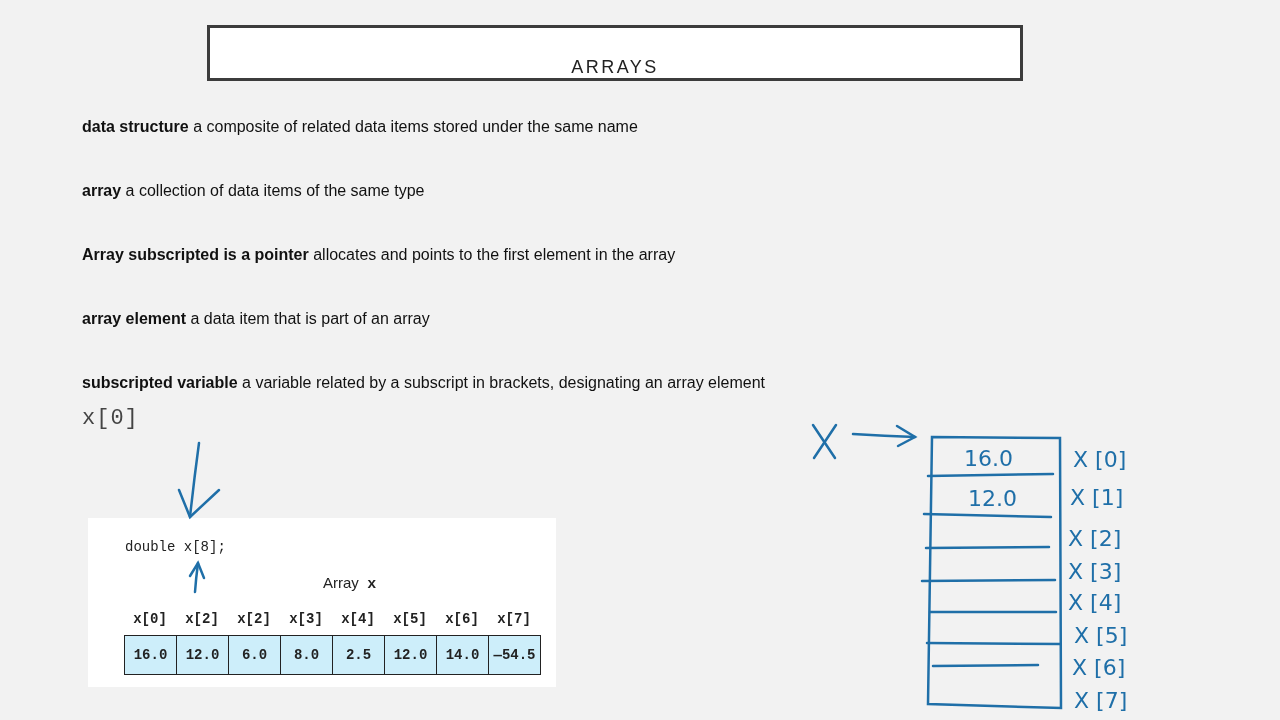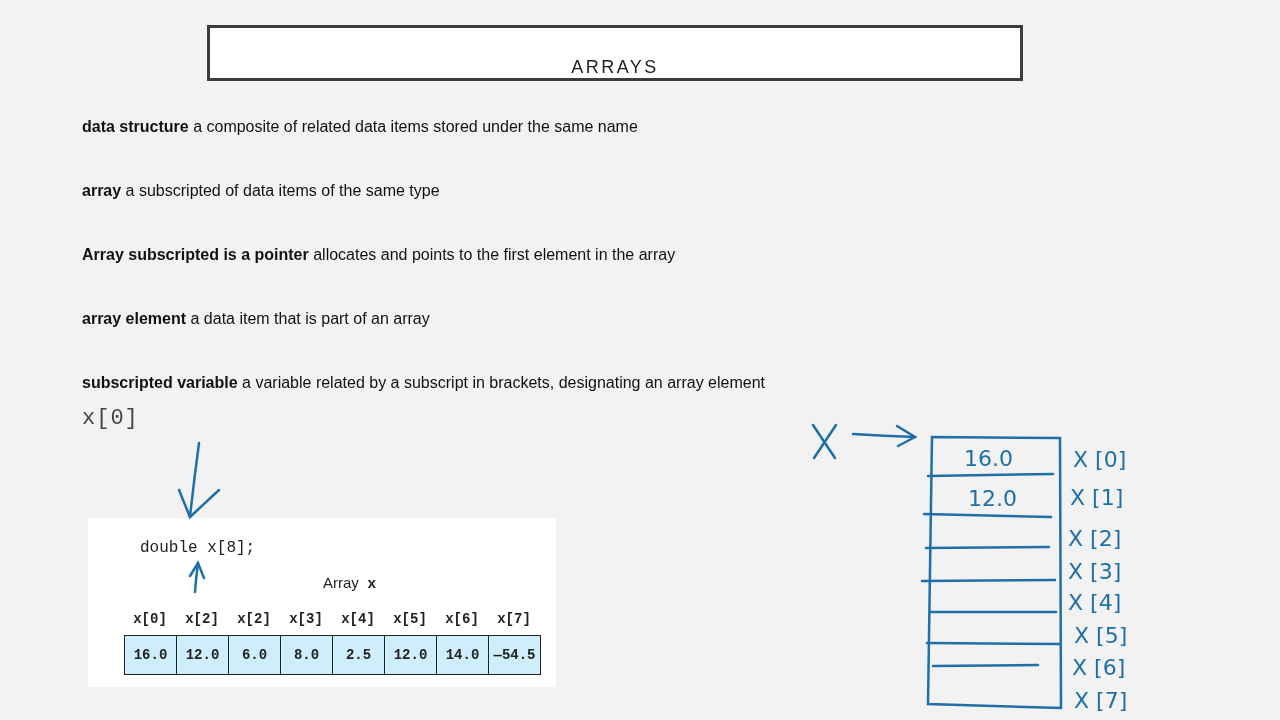--- a/index.html
+++ b/index.html
@@ -19,22 +19,22 @@
   }
   .def .term { font-weight: bold; }
   .code-line {
     position: absolute; left: 82px; top: 406px; font-family: "Liberation Mono", monospace;
     font-size: 22px; color: #444; letter-spacing: 1px;
   }
   .figure {
     position: absolute; left: 88px; top: 518px; width: 468px; height: 169px; background: #fff;
   }
   .decl {
-    position: absolute; left: 52px; top: 21px; font-family: "Liberation Mono", monospace;
-    font-size: 16px; color: #222;
+    position: absolute; left: 37px; top: 21px; font-family: "Liberation Mono", monospace;
+    font-size: 14px; color: #222;
   }
   .caption {
     position: absolute; left: 235px; top: 56px; font-size: 15px; color: #222;
   }
   .caption .mono { font-family: "Liberation Mono", monospace; font-weight: bold; }
   .idx-row {
     position: absolute; left: 36px; top: 93px; display: flex;
   }
   .idx {
     width: 52px; text-align: center; font-family: "Liberation Mono", monospace;
@@ -57,21 +57,21 @@
 <body>
 
 <div class="title-box">
   <span class="title-text">ARRAYS</span>
 </div>
 
 <div class="def" style="top:118px">
   <span class="term">data structure</span><span> a composite of related data items stored under the same name</span>
 </div>
 <div class="def" style="top:182px">
-  <span class="term">array</span><span> a subscripted of data items of the same type</span>
+  <span class="term">array</span><span> a collection of data items of the same type</span>
 </div>
 <div class="def" style="top:246px">
   <span class="term">Array subscripted is a pointer</span><span> allocates and points to the first element in the array</span>
 </div>
 <div class="def" style="top:310px">
   <span class="term">array element</span><span> a data item that is part of an array</span>
 </div>
 <div class="def" style="top:374px">
   <span class="term">subscripted variable</span><span> a variable related by a subscript in brackets, designating an array element</span>
 </div>

